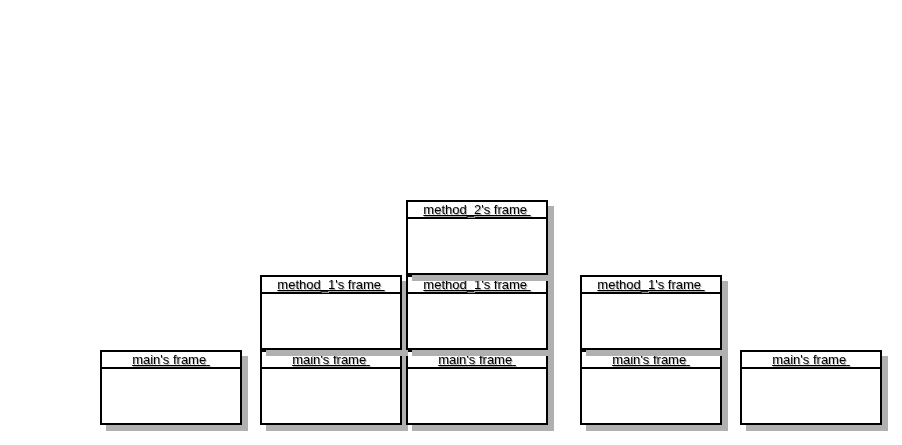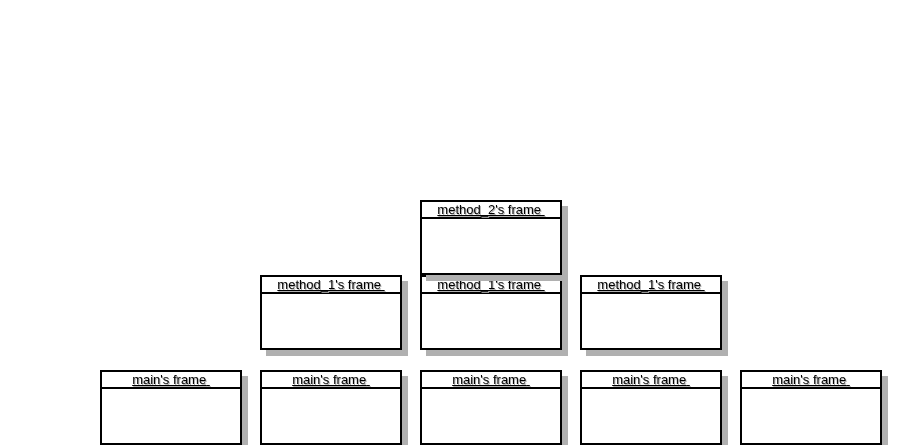--- a/index.html
+++ b/index.html
@@ -15,37 +15,37 @@
     overflow: hidden;
     font-family: "Liberation Sans", sans-serif;
   }
   .column {
     position: absolute;
     display: flex;
     flex-direction: column;
   }
   .col-0 { left: 100px; top: 350px; }
   .col-1 { left: 260px; top: 275px; }
-  .col-2 { left: 420px; top: 200px; justify-content: space-between; }
+  .col-2 { left: 406px; top: 200px; justify-content: space-between; }
   .col-3 { left: 580px; top: 275px; }
   .col-4 { left: 740px; top: 350px; }
 
   .frame {
     position: relative;
     width: 142px;
     height: 75px;
     box-sizing: border-box;
     border: 2px solid var(--border, #000000);
     background: var(--fill, #ffffff);
     box-shadow: 6px 6px 0 0 var(--shadow, #b0b0b0);
     display: flex;
     flex-direction: column;
   }
   
-  .column .frame:nth-last-child(1) { z-index: 1; margin-top: 20px; }
+  .column .frame:nth-last-child(1) { z-index: 1; }
   .column .frame:nth-last-child(2) { z-index: 2; }
   .column .frame:nth-last-child(3) { z-index: 3; }
 
   .frame-header {
     height: 17px;
     box-sizing: border-box;
     border-bottom: 2px solid var(--border, #000000);
     display: flex;
     align-items: center;
     justify-content: center;

